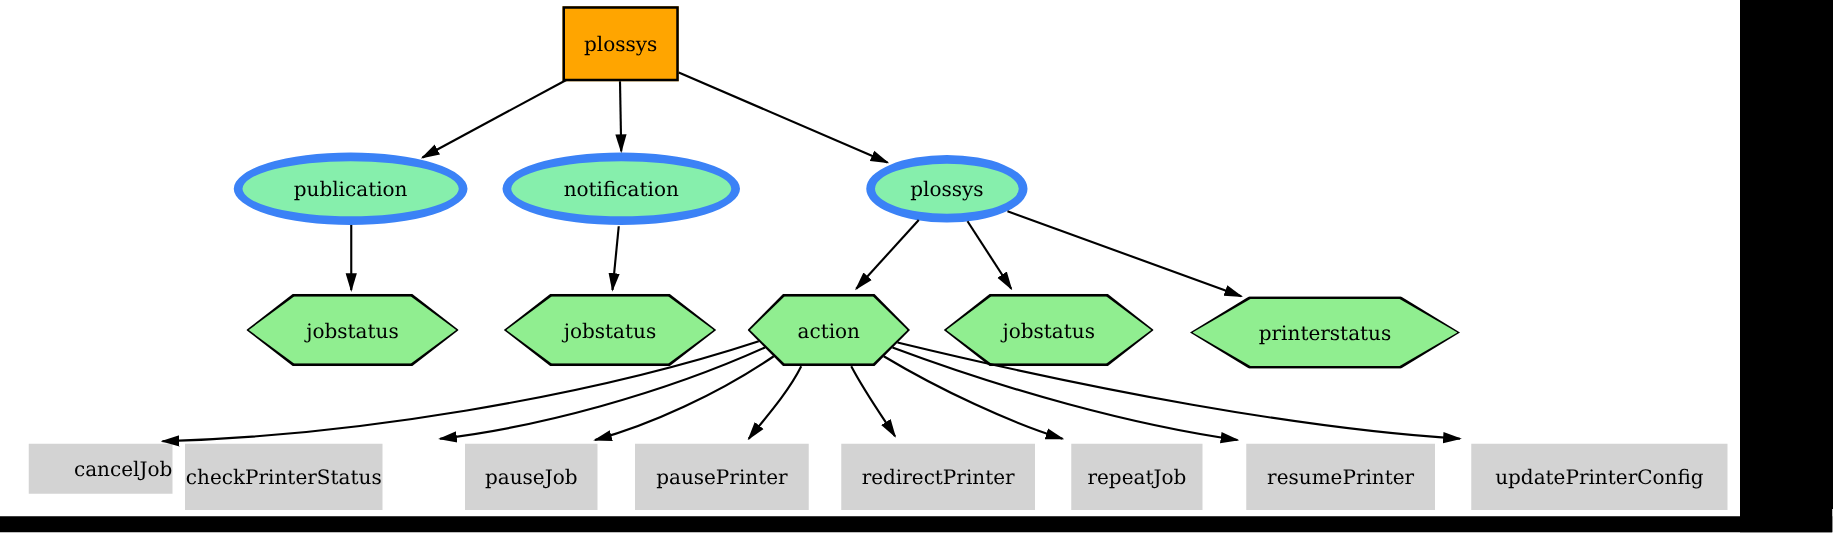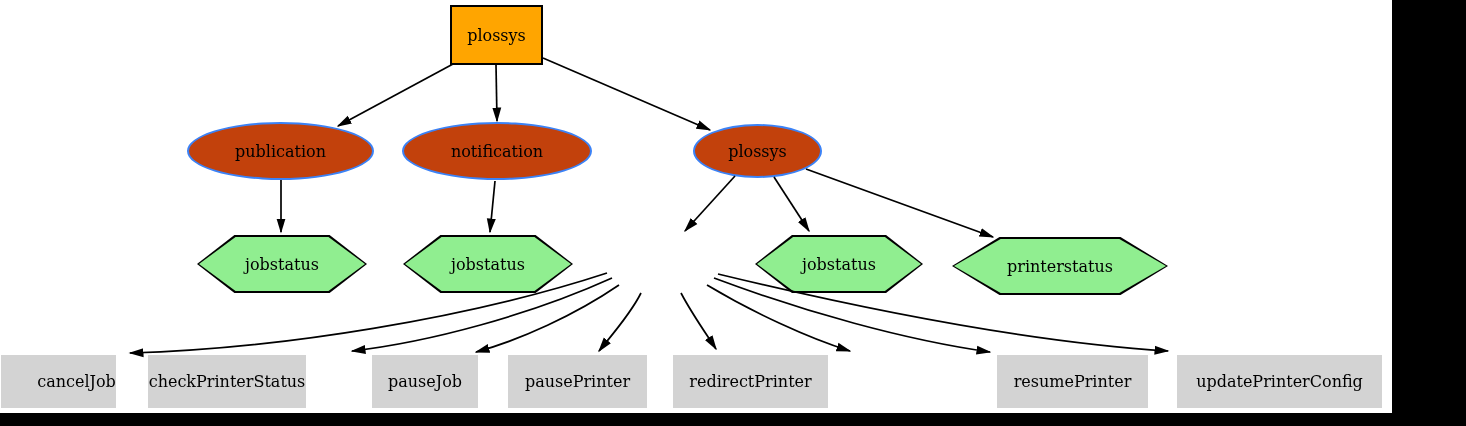--- a/index.html
+++ b/index.html
@@ -10,21 +10,21 @@
   }
   .canvas { position:relative; width:1466px; height:426px; background:#ffffff; }
 
   .node {
     position:absolute; display:flex; align-items:center; justify-content:center;
     font-size:16px; color:#000; box-sizing:border-box; white-space:nowrap;
   }
   .node span { position:relative; z-index:2; }
 
   .rect  { background:#ffa500; border:2px solid #000; }
-  .ellipse { background:#c2410c; border:2px solid #3b82f6; border-radius:50%; }
+  .ellipse { background:#86efac; border:7px solid #3b82f6; border-radius:50%; }
 
   .hex { background:#000; clip-path:polygon(0 50%, 22% 0, 78% 0, 100% 50%, 78% 100%, 22% 100%); }
   .hex .hexfill {
     position:absolute; inset:2px; background:#90ee90;
     clip-path:polygon(0 50%, 22% 0, 78% 0, 100% 50%, 78% 100%, 22% 100%);
     z-index:1;
   }
 
   .gbox { background:#d3d3d3; }
 
@@ -55,43 +55,50 @@
   </div>
 
   <div class="node hex" style="left:197px; top:235px; width:170px; height:58px;">
     <i class="hexfill"></i>
     <span>jobstatus</span>
   </div>
   <div class="node hex" style="left:403px; top:235px; width:170px; height:58px;">
     <i class="hexfill"></i>
     <span>jobstatus</span>
   </div>
+  <div class="node hex" style="left:598px; top:235px; width:130px; height:58px;">
+    <i class="hexfill"></i>
+    <span>action</span>
+  </div>
   <div class="node hex" style="left:755px; top:235px; width:168px; height:58px;">
     <i class="hexfill"></i>
     <span>jobstatus</span>
   </div>
   <div class="node hex" style="left:952px; top:237px; width:216px; height:58px;">
     <i class="hexfill"></i>
     <span>printerstatus</span>
   </div>
 
-  <div class="node gbox" style="left:1px; top:355px; width:115px; height:53px;padding-left:36px;">
+  <div class="node gbox" style="left:23px; top:355px; width:115px; height:40px;padding-left:36px;">
     <span>cancelJob</span>
   </div>
   <div class="node gbox" style="left:148px; top:355px; width:158px; height:53px;">
     <span>checkPrinterStatus</span>
   </div>
   <div class="node gbox" style="left:372px; top:355px; width:106px; height:53px;">
     <span>pauseJob</span>
   </div>
   <div class="node gbox" style="left:508px; top:355px; width:139px; height:53px;">
     <span>pausePrinter</span>
   </div>
   <div class="node gbox" style="left:673px; top:355px; width:155px; height:53px;">
     <span>redirectPrinter</span>
+  </div>
+  <div class="node gbox" style="left:857px; top:355px; width:105px; height:53px;">
+    <span>repeatJob</span>
   </div>
   <div class="node gbox" style="left:997px; top:355px; width:151px; height:53px;text-align:right;">
     <span>resumePrinter</span>
   </div>
   <div class="node gbox" style="left:1177px; top:355px; width:205px; height:53px;">
     <span>updatePrinterConfig</span>
   </div>
 
   <svg class="edges" width="1466" height="426" viewBox="0 0 1466 426">
     <defs>

